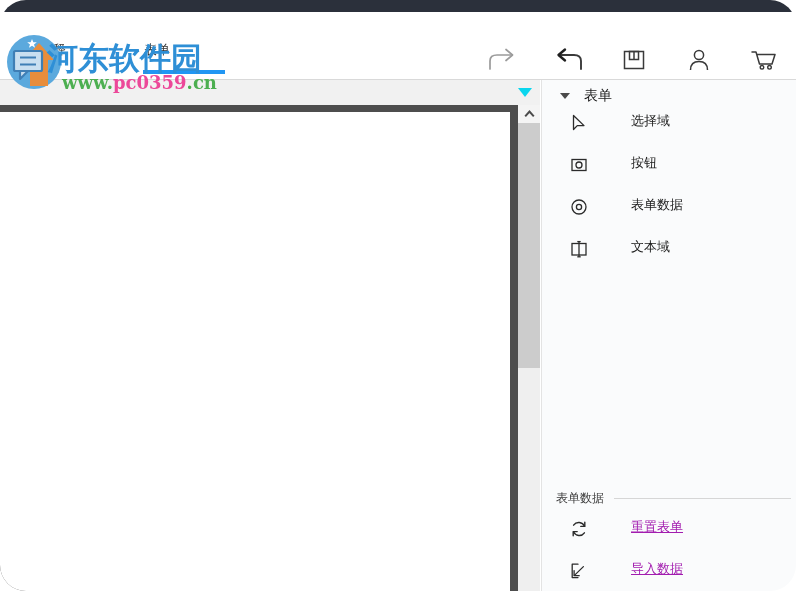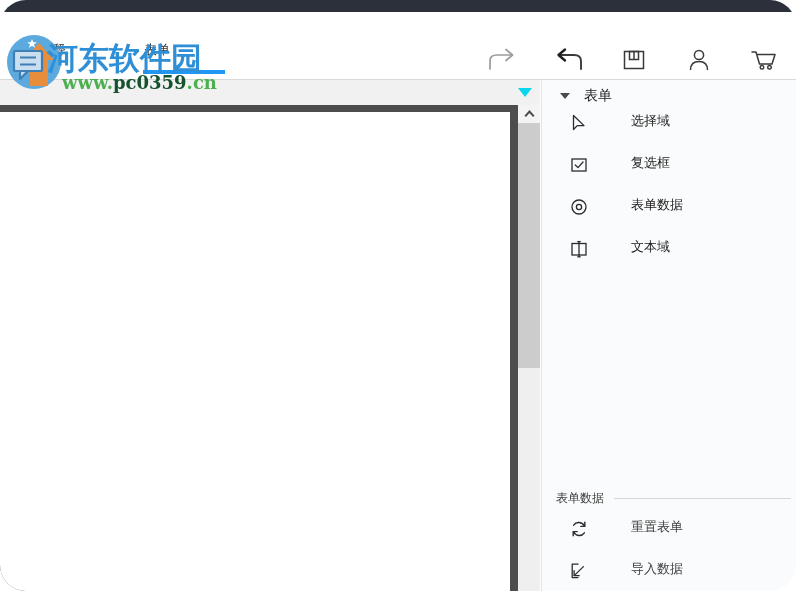--- a/index.html
+++ b/index.html
@@ -210,21 +210,21 @@
     align-items: center;
     justify-content: center;
     flex: 0 0 22px;
   }
   .panel-item .lbl {
     margin-left: 13px;
     font-size: 13px;
     color: #1a1a1a;
     white-space: nowrap;
   }
-  .panel-item.disabled .lbl { color: #404040; }
+  .panel-item.disabled .lbl { color: #a21caf; text-decoration: underline; }
 
   
   .section-head {
     position: absolute;
     left: 0;
     top: 403px;
     width: 255px;
     height: 30px;
     display: flex;
     align-items: center;
@@ -280,21 +280,21 @@
   .wm-url {
     position: absolute;
     left: 62px;
     top: 40px;
     font-family: "DejaVu Serif", "Liberation Serif", serif;
     font-size: 18px;
     font-weight: bold;
     color: #4caf50;
     white-space: nowrap;
   }
-  .wm-url .blue { color: #14532d; }
+  .wm-url .blue { color: #ec4899; }
 </style>
 </head>
 <body>
 
 <div id="app">
 
   <div class="titlebar"></div>
 
   <div class="ribbon">
 
@@ -388,30 +388,30 @@
 
       <div class="panel-item">
         <span class="ico">
           <svg width="20" height="20" viewBox="0 0 20 20">
             <path d="M4.5 2.5 L4.5 16.5 L8.3 12.6 L15 12.6 Z" fill="none" stroke="#2b2b2b" stroke-width="1.3" stroke-linejoin="round"></path>
           </svg>
         </span>
         <span class="lbl">选择域</span>
       </div>
 
-
       <div class="panel-item">
         <span class="ico">
           <svg width="20" height="20" viewBox="0 0 20 20">
-            <rect x="3" y="4" width="14" height="12" fill="none" stroke="#2b2b2b" stroke-width="1.3"></rect>
-            <path d="M6.3 10 L9 12.6 L14 7" fill="none" stroke="#2b2b2b" stroke-width="1.3" stroke-linecap="round" stroke-linejoin="round"></path>
-          </svg>
-        </span>
-        <span class="lbl">复选框</span>
-      </div>
+            <rect x="3" y="4.5" width="14" height="11" fill="none" stroke="#2b2b2b" stroke-width="1.3"></rect>
+            <circle cx="10" cy="10" r="3" fill="none" stroke="#2b2b2b" stroke-width="1.3"></circle>
+          </svg>
+        </span>
+        <span class="lbl">按钮</span>
+      </div>
+
 
       <div class="panel-item">
         <span class="ico">
           <svg width="20" height="20" viewBox="0 0 20 20">
             <circle cx="10" cy="10" r="7" fill="none" stroke="#2b2b2b" stroke-width="1.3"></circle>
             <circle cx="10" cy="10" r="2.6" fill="none" stroke="#2b2b2b" stroke-width="1.3"></circle>
           </svg>
         </span>
         <span class="lbl">表单数据</span>
       </div>

